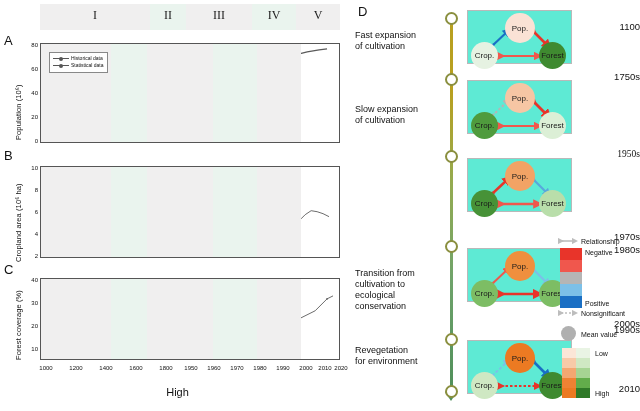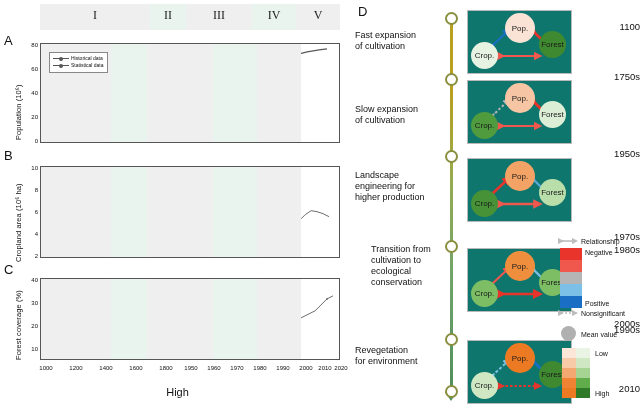--- a/index.html
+++ b/index.html
@@ -94,31 +94,31 @@
   .tl-year {
     position:absolute; right:0; width:72px; text-align:right;
     font-size:9.5px; color:#111; line-height:1.15;
   }
   .tl-desc {
     position:absolute; left:0; width:86px; text-align:left;
     font-size:9px; color:#111; line-height:1.22;
   }
 
   .diagram {
-    position:absolute; left:112px; width:105px; height:64px;
-    border:1px solid #b9b9b9; background:#0f766e;
+    position:absolute; left:112px; width:105px; height:54px;
+    border:1px solid #b9b9b9; background:#5eead4;
   }
   .node {
     position:absolute; border-radius:50%;
     display:flex; align-items:center; justify-content:center;
     font-size:8px; color:#1a1a1a; white-space:nowrap;
   }
   .node.pop { width:30px; height:30px; left:37px; top:2px; }
   .node.crop { width:27px; height:27px; left:3px; top:31px; }
-  .node.forest { width:27px; height:27px; left:71px; top:20px; }
+  .node.forest { width:27px; height:27px; left:71px; top:31px; }
 
   .diagram svg { position:absolute; inset:0; width:105px; height:62px; }
 
   
   .lg { position:absolute; left:200px; }
   .lg-label { position:absolute; font-size:7px; color:#111; line-height:1; white-space:nowrap; }
   .lg-swatch { position:absolute; }
 </style>
 </head>
 <body>
@@ -277,31 +277,30 @@
 
     <div class="tl-node" style="top:12px;"></div>
     <div class="tl-node" style="top:73px;"></div>
     <div class="tl-node" style="top:150px;"></div>
     <div class="tl-node" style="top:240px;"></div>
     <div class="tl-node" style="top:333px;"></div>
     <div class="tl-node" style="top:385px;"></div>
 
     <div class="tl-year" style="top:22px;">1100</div>
     <div class="tl-year" style="top:72px;">1750s</div>
-    <div class="tl-year" style="top:149px;">1950s</div>
+    <div class="tl-year" style="top:149px;font-family:Liberation Serif, serif;">1950s</div>
     <div class="tl-year" style="top:232px;">1970s</div>
     <div class="tl-year" style="top:245px;">1980s</div>
     <div class="tl-year" style="top:325px;">1990s</div>
     <div class="tl-year" style="top:319px;">2000s</div>
     <div class="tl-year" style="top:384px;">2010</div>
 
     <div class="tl-desc" style="top:30px;"><span>Fast expansion<br>of cultivation</span></div>
     <div class="tl-desc" style="top:104px;"><span>Slow expansion<br>of cultivation</span></div>
-    <div class="tl-desc" style="top:170px;"><span>Landscape<br>engineering for<br>higher production</span></div>
-    <div class="tl-desc" style="top:244px;margin-left:16px;"><span>Transition from<br>cultivation to<br>ecological<br>conservation</span></div>
+    <div class="tl-desc" style="top:268px;"><span>Transition from<br>cultivation to<br>ecological<br>conservation</span></div>
     <div class="tl-desc" style="top:345px;"><span>Revegetation<br>for environment</span></div>
 
     <div class="diagram" style="top:10px;">
       <svg viewBox="0 0 105 62">
         <defs>
           <marker id="ah-b1" markerWidth="4" markerHeight="4" refX="2" refY="2" orient="auto">
               <path d="M0,0 L4,2 L0,4 z" fill="#1a6fc4"></path>
             </marker>
           <marker id="ah-r1" markerWidth="4" markerHeight="4" refX="2" refY="2" orient="auto">
               <path d="M0,0 L4,2 L0,4 z" fill="#e8342a"></path>

